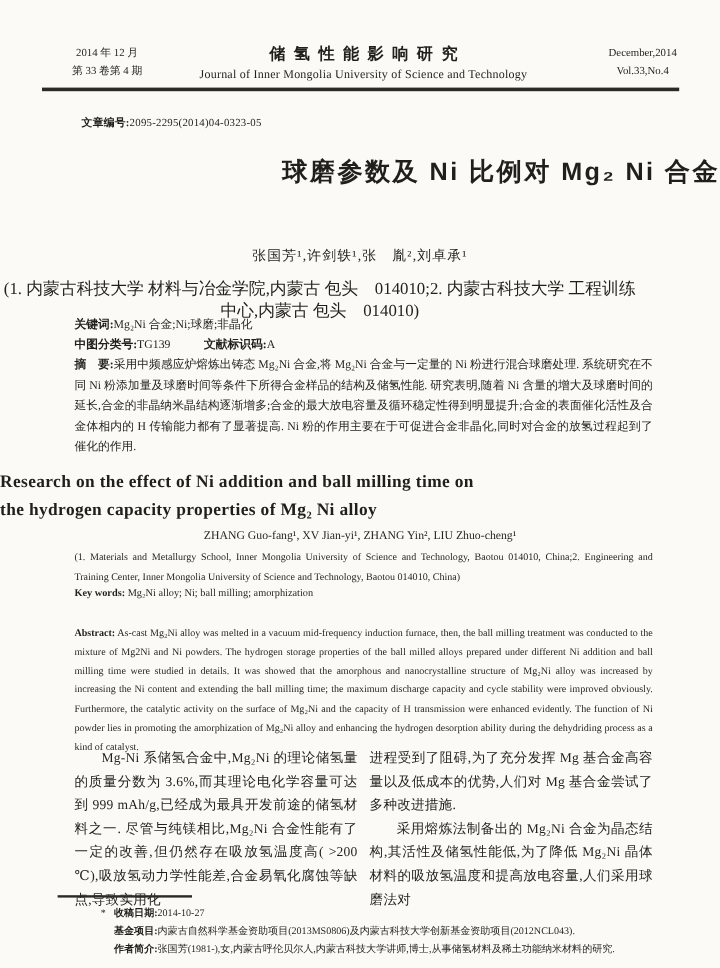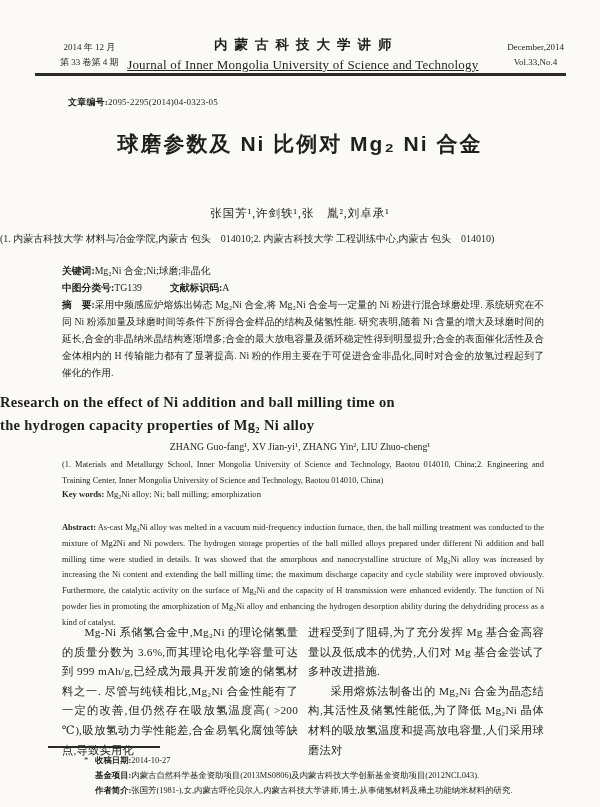--- a/index.html
+++ b/index.html
@@ -9,34 +9,34 @@
     font-family:"Liberation Serif","DejaVu Serif",serif;
     color:#201f1c;
   }
   .page{position:relative;width:600px;height:807px;background:#fbfaf6;}
 
   
   .header{position:absolute;top:36px;left:40px;right:36px;display:flex;justify-content:space-between;align-items:center;}
   .h-side{font-size:9px;line-height:15px;text-align:center;white-space:nowrap;margin-left:20px;}
   .h-center{text-align:center;flex:1;}
   .journal-cn{font-size:13.5px;letter-spacing:7px;padding-left:7px;font-weight:600;}
-  .journal-en{font-size:13px;margin-top:3px;letter-spacing:0.2px;text-decoration:underline;}
+  .journal-en{font-size:10px;margin-top:3px;letter-spacing:0.2px;}
   .header-rule{position:absolute;top:73px;left:35px;width:531px;height:2.6px;background:#2b2a26;}
 
   
   .article-no{position:absolute;top:96px;left:68px;font-size:9px;letter-spacing:0.2px;}
   .b{font-weight:bold;}
 
   
-  .title-cn{position:absolute;top:126px;left:0;width:600px;text-align:center;
+  .title-cn{position:absolute;top:126px;left:0;width:600px;text-align:right;
     font-family:"Liberation Sans","DejaVu Sans",sans-serif;
     font-size:21px;font-weight:bold;line-height:35px;letter-spacing:2px;}
   .tmark{font-size:11px;vertical-align:super;}
   .authors-cn{position:absolute;top:206px;left:0;width:600px;text-align:center;font-size:11.5px;letter-spacing:1px;font-family:Liberation Serif, serif;}
-  .affiliation-cn{position:absolute;top:232px;left:0;width:533px;text-align:left;font-size:10px;}
+  .affiliation-cn{position:absolute;top:232px;left:0;width:533px;text-align:center;font-size:14px;}
 
   
   .cn-block{position:absolute;top:262px;left:62px;width:482px;font-size:9.8px;line-height:17px;}
   .cn-row{white-space:nowrap;}
   .clc-gap{display:inline-block;width:28px;}
   .abstract-cn{text-align:justify;margin-top:0;}
 
   
   .title-en{position:absolute;top:391px;left:0;width:600px;text-align:left;
     font-size:14.5px;font-weight:bold;line-height:23px;letter-spacing:0.3px;}
@@ -63,21 +63,21 @@
 <body>
 
 <div class="page">
 
   <div class="header">
     <div class="h-side">
       <div>2014 年 12 月</div>
       <div>第 33 卷第 4 期</div>
     </div>
     <div class="h-center">
-      <div class="journal-cn">内蒙古科技大学讲师</div>
+      <div class="journal-cn">储氢性能影响研究</div>
       <div class="journal-en">Journal of Inner Mongolia University of Science and Technology</div>
     </div>
     <div class="h-side">
       <div>December,2014</div>
       <div>Vol.33,No.4</div>
     </div>
   </div>
   <div class="header-rule"></div>
 
   <div class="article-no">

